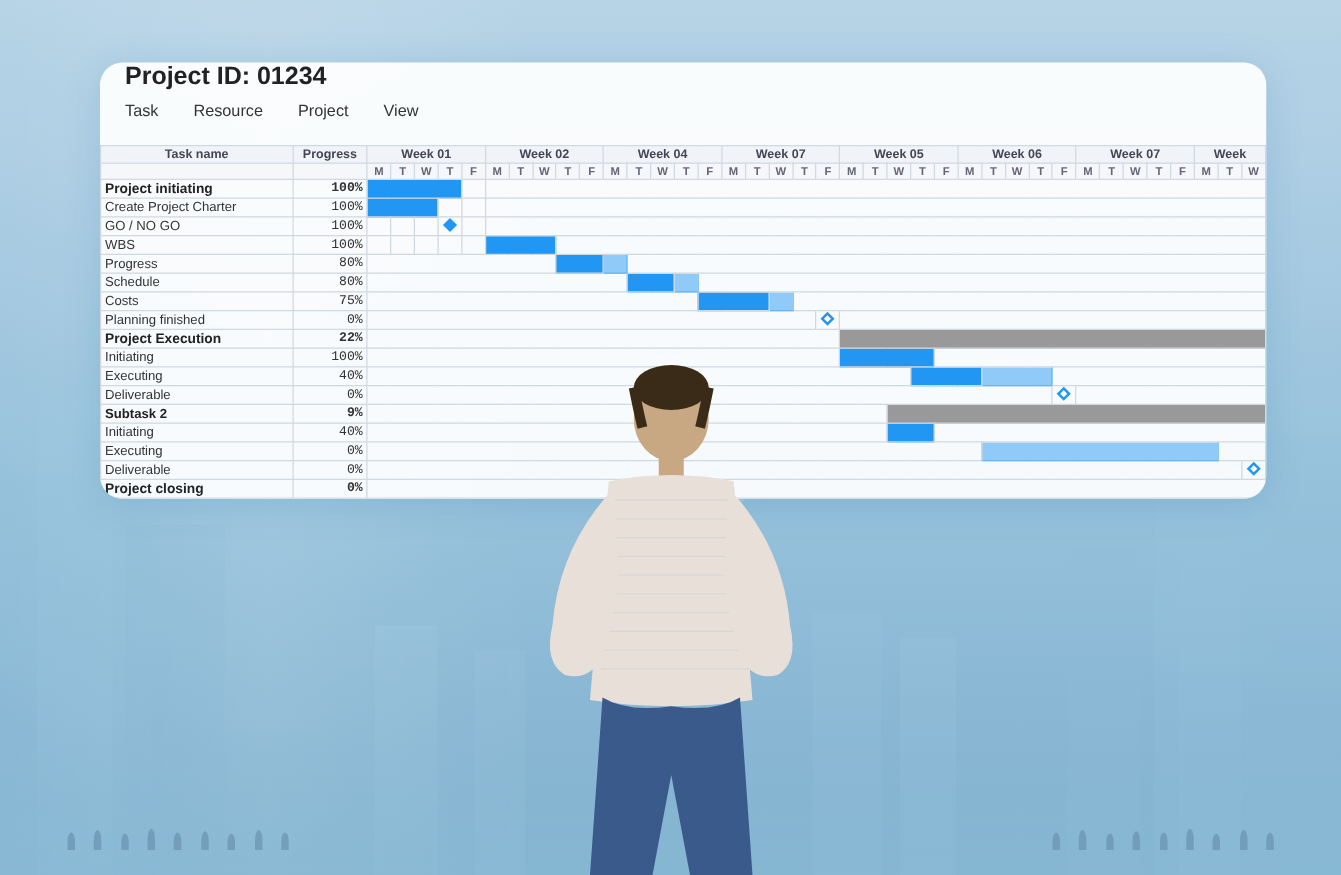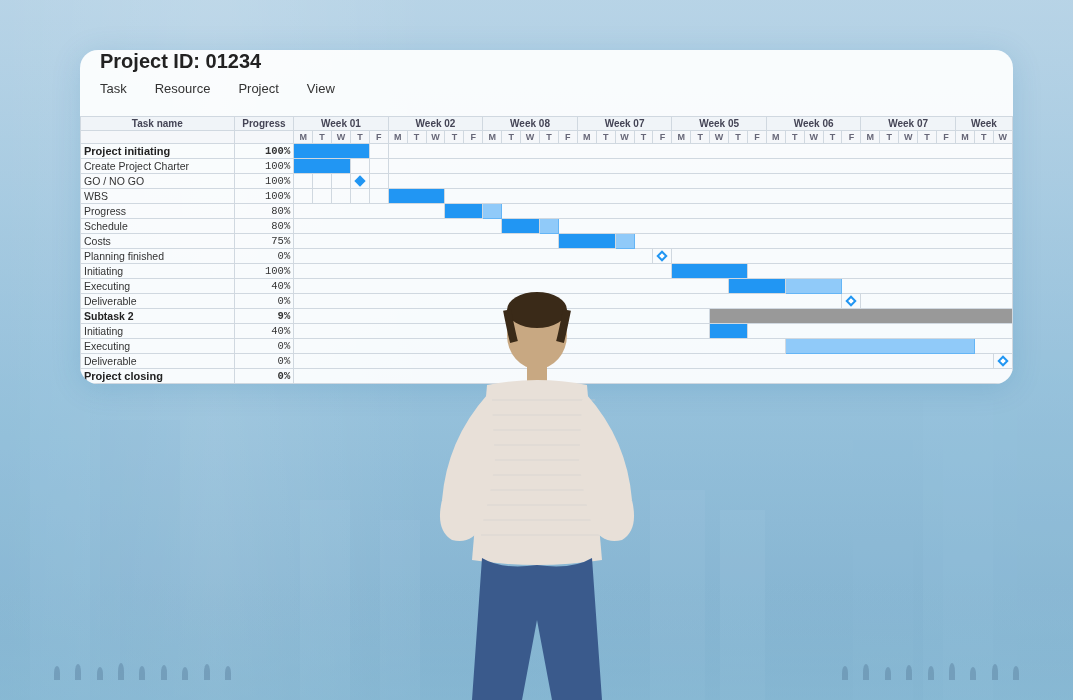--- a/index.html
+++ b/index.html
@@ -321,21 +321,21 @@
         <col span="5" style="width:15px">
 
         <col span="3" style="width:15px">
       </colgroup>
       <thead>
         <tr>
           <th class="col-taskname week-header">Task name</th>
           <th class="col-progress week-header">Progress</th>
           <th class="week-header day-cell" colspan="5">Week 01</th>
           <th class="week-header day-cell" colspan="5">Week 02</th>
-          <th class="week-header day-cell" colspan="5">Week 08</th>
+          <th class="week-header day-cell" colspan="5">Week 04</th>
           <th class="week-header day-cell" colspan="5">Week 07</th>
           <th class="week-header day-cell" colspan="5">Week 05</th>
           <th class="week-header day-cell" colspan="5">Week 06</th>
           <th class="week-header day-cell" colspan="5">Week 07</th>
           <th class="week-header day-cell" colspan="3">Week</th>
         </tr>
         <tr>
           <th class="task-name-cell day-header"></th>
           <th class="day-header"></th>
 
@@ -462,20 +462,26 @@
         <tr class="row-data">
           <td class="task-name-cell task-indent">Planning finished</td>
           <td class="progress-val">0%</td>
           <td class="day-cell" colspan="19"></td>
           <td class="day-cell" style="text-align:center;vertical-align:middle;">
             <div style="width:8px;height:8px;background:white;border:2px solid #2196F3;transform:rotate(45deg);display:inline-block;"></div>
           </td>
           <td class="day-cell" colspan="18"></td>
         </tr>
 
+        <tr class="row-data">
+          <td class="task-name-cell task-bold">Project Execution</td>
+          <td class="progress-val progress-bold">22%</td>
+          <td class="day-cell" colspan="20"></td>
+          <td class="day-cell" colspan="18" style="background:#999;height:5px;"></td>
+        </tr>
 
 
         <tr class="row-data">
           <td class="task-name-cell task-indent">Initiating</td>
           <td class="progress-val">100%</td>
           <td class="day-cell" colspan="20"></td>
           <td class="day-cell" colspan="4" style="background:#2196F3;"></td>
           <td class="day-cell" colspan="14"></td>
         </tr>
 

